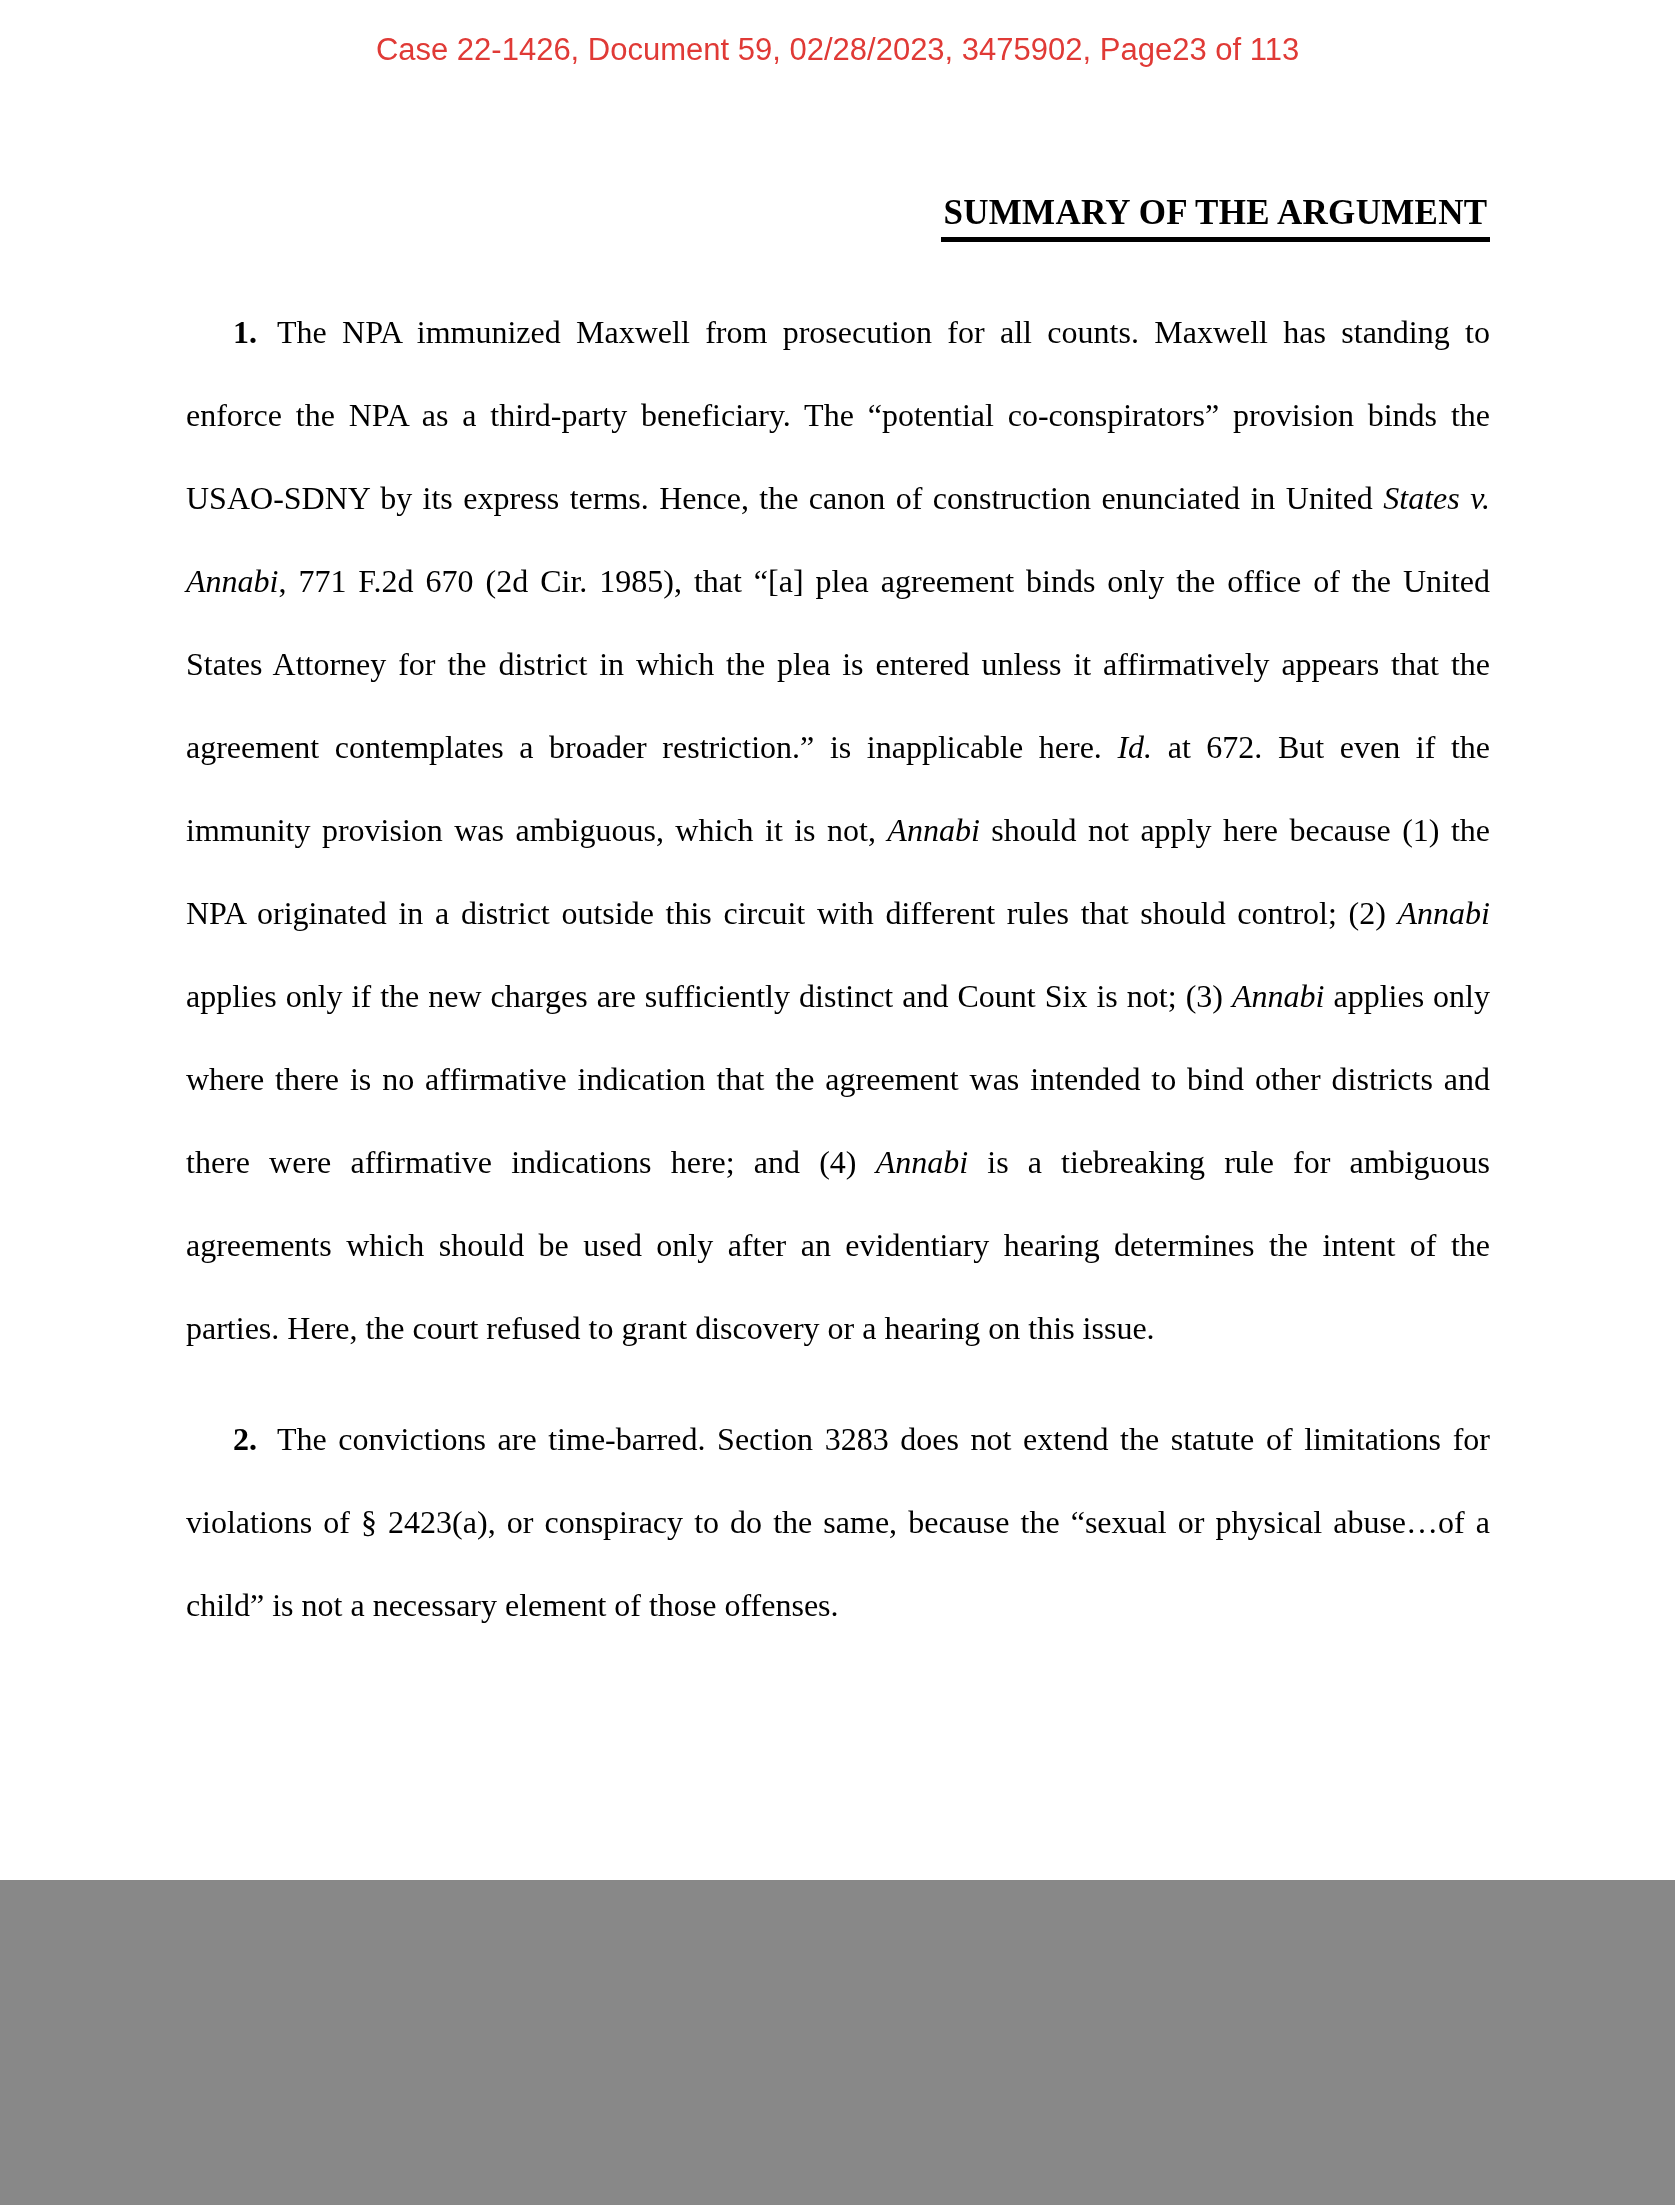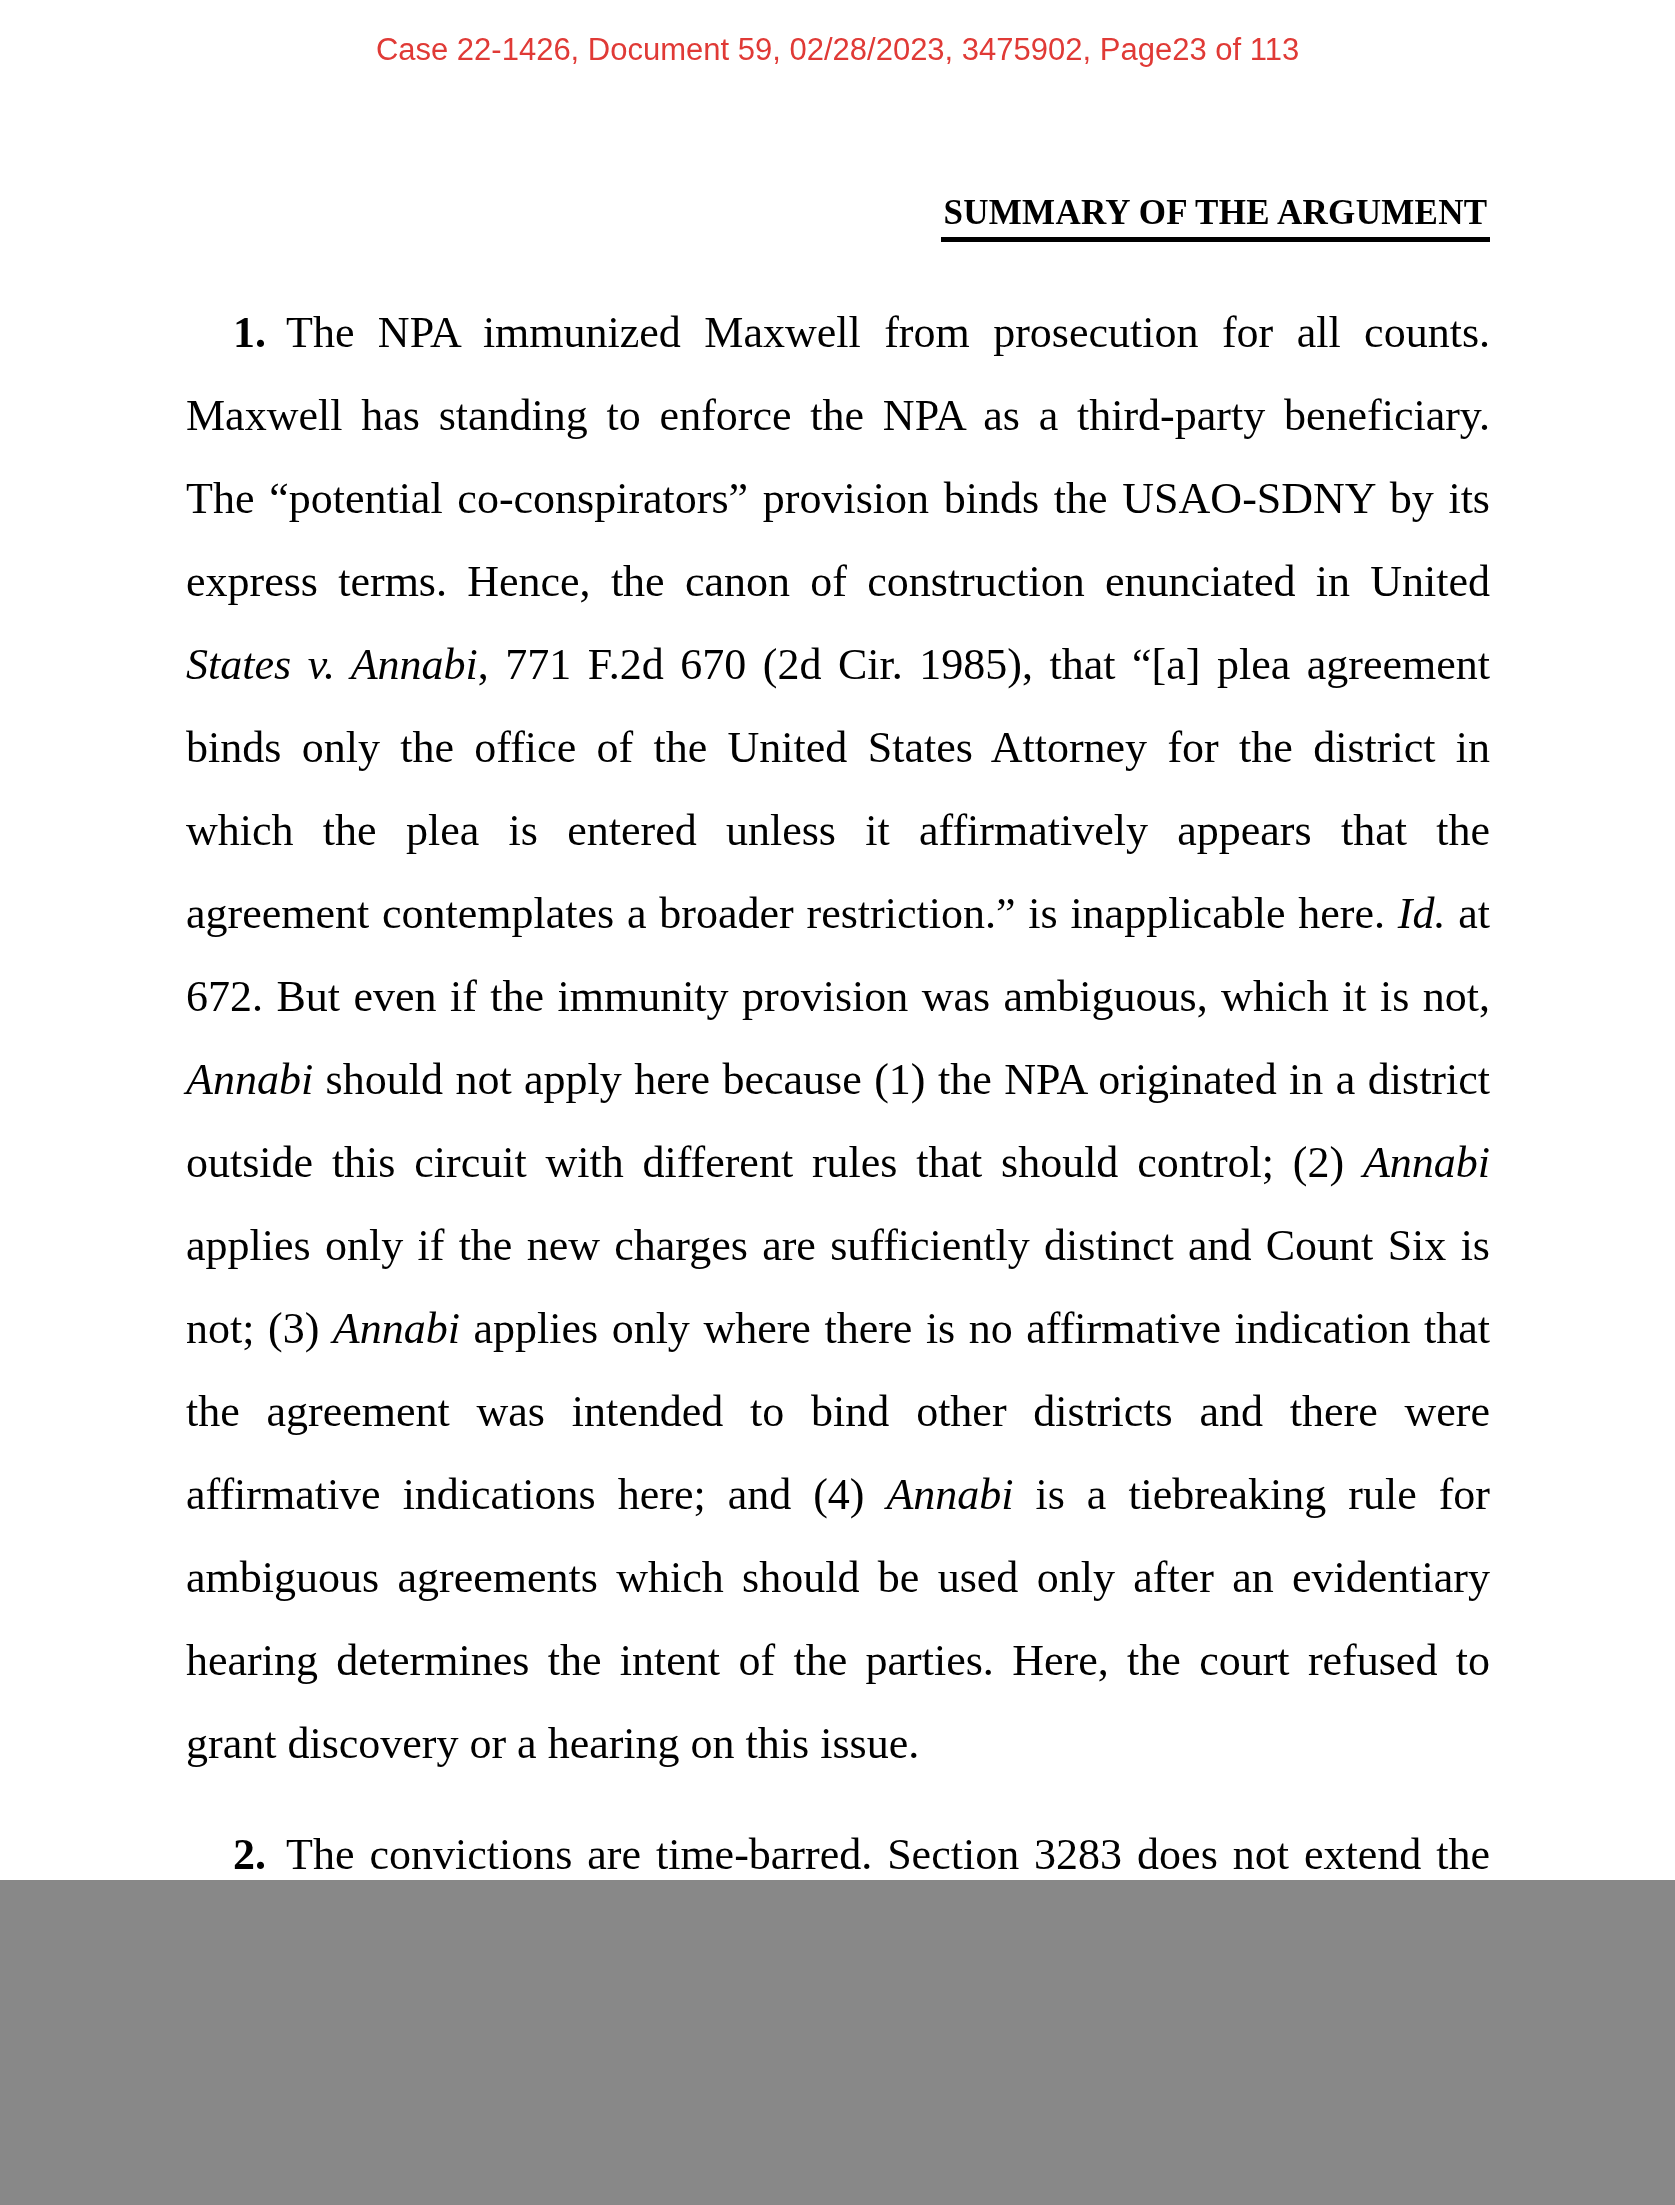--- a/index.html
+++ b/index.html
@@ -34,21 +34,21 @@
     font-size: 35px;
     font-weight: bold;
     letter-spacing: 0.3px;
   }
   .doc-title .underline {
     border-bottom: 5.3px solid #000;
     padding: 0 2.6px 5.3px 2.6px;
   }
   .body-para {
     margin: 0;
-    font-size: 44px;
+    font-size: 32px;
     line-height: 83px;
     text-align: justify;
     text-indent: 47px;
   }
   .body-para.first {
     margin-top: 58px;
   }
   .body-para.spaced {
     margin-top: 28px;
   }

